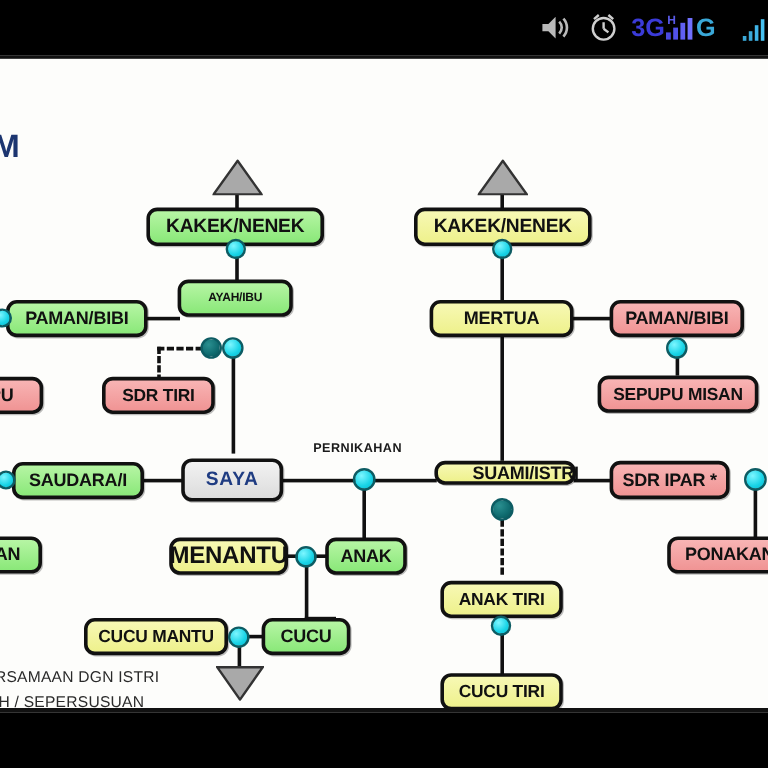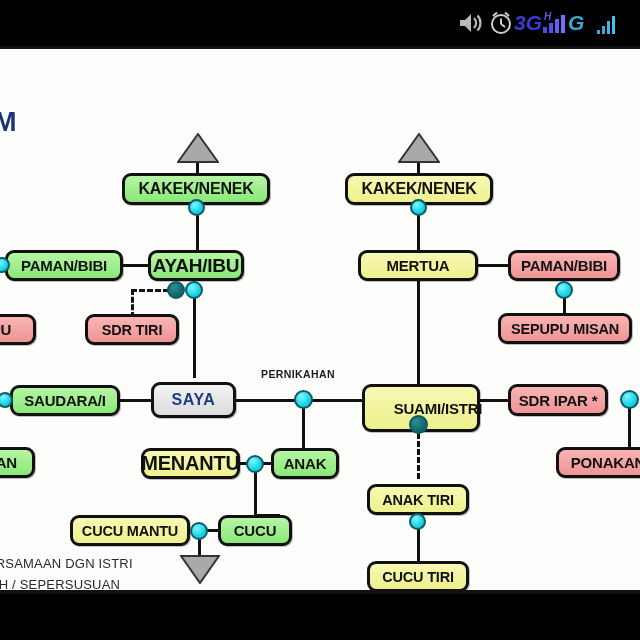--- a/index.html
+++ b/index.html
@@ -5,21 +5,21 @@
   * { margin:0; padding:0; box-sizing:border-box; }
   html,body { width:640px; height:640px; overflow:hidden; background:#000; }
   body { font-family:"Liberation Sans", sans-serif; }
 
   #screen { position:relative; width:640px; height:640px; background:#000; }
 
   
   #statusbar{
     position:absolute; left:0; top:0; width:640px; height:46px;
     background:#000; display:flex; align-items:center; justify-content:flex-end;
-    gap:0; padding-right:22px;font-style:italic;
+    gap:10px; padding-right:0;
   }
   .sb-icon{ display:flex; align-items:center; }
 
   
   #frame{
     position:absolute; left:0; top:46px; width:640px; height:548px;
     background:#fdfdfb;
     border-top:3px solid #111;
     border-bottom:4px solid #111;
     overflow:hidden;
@@ -148,21 +148,21 @@
       <div class="line v" style="left:196px; top:160px; height:45px;"></div>
 
       <div class="node green" style="left:5px; top:201px; width:118px; height:31px; font-size:15px;">
         <span>PAMAN/BIBI</span>
       </div>
 
       <div class="dot cyan" style="left:-6px; top:208px; width:16px; height:16px;"></div>
 
       <div class="line h" style="left:121px; top:215px; width:29px;"></div>
 
-      <div class="node green" style="left:148px; top:201px; width:96px; height:31px; font-size:19px;justify-content:center;">
+      <div class="node green" style="left:148px; top:184px; width:96px; height:31px; font-size:10px;justify-content:center;">
         <span>AYAH/IBU</span>
       </div>
 
       <div class="dot teal" style="left:167px; top:232px; width:18px; height:18px;"></div>
       <div class="dot cyan" style="left:185px; top:232px; width:18px; height:18px;"></div>
 
       <div class="dash-h" style="left:131px; top:240px; width:38px;"></div>
       <div class="dash-v" style="left:131px; top:240px; height:29px;"></div>
 
       <div class="node pink" style="left:85px; top:265px; width:94px; height:31px; font-size:14.5px;">
@@ -250,21 +250,21 @@
       </div>
       <div class="dot cyan" style="left:555px; top:232px; width:18px; height:18px;"></div>
       <div class="line v" style="left:563px; top:248px; height:16px;"></div>
 
       <div class="node pink" style="left:498px; top:264px; width:134px; height:31px; font-size:14.5px;">
         <span>SEPUPU MISAN</span>
       </div>
 
       <div class="line v" style="left:417px; top:231px; height:104px;"></div>
 
-      <div class="node yellow" style="left:362px; top:335px; width:118px; height:48px; font-size:15px;padding-left:34px;">
+      <div class="node yellow" style="left:362px; top:335px; width:118px; height:20px; font-size:15px;padding-left:34px;">
         <span>SUAMI/ISTRI</span>
       </div>
 
       <div class="dot teal" style="left:409px; top:366px; width:19px; height:19px;"></div>
 
       <div class="dash-v" style="left:417px; top:384px; height:46px;"></div>
 
       <div class="line h" style="left:478px; top:350px; width:32px;"></div>
 
       <div class="node pink" style="left:508px; top:335px; width:100px; height:32px; font-size:15px;">

